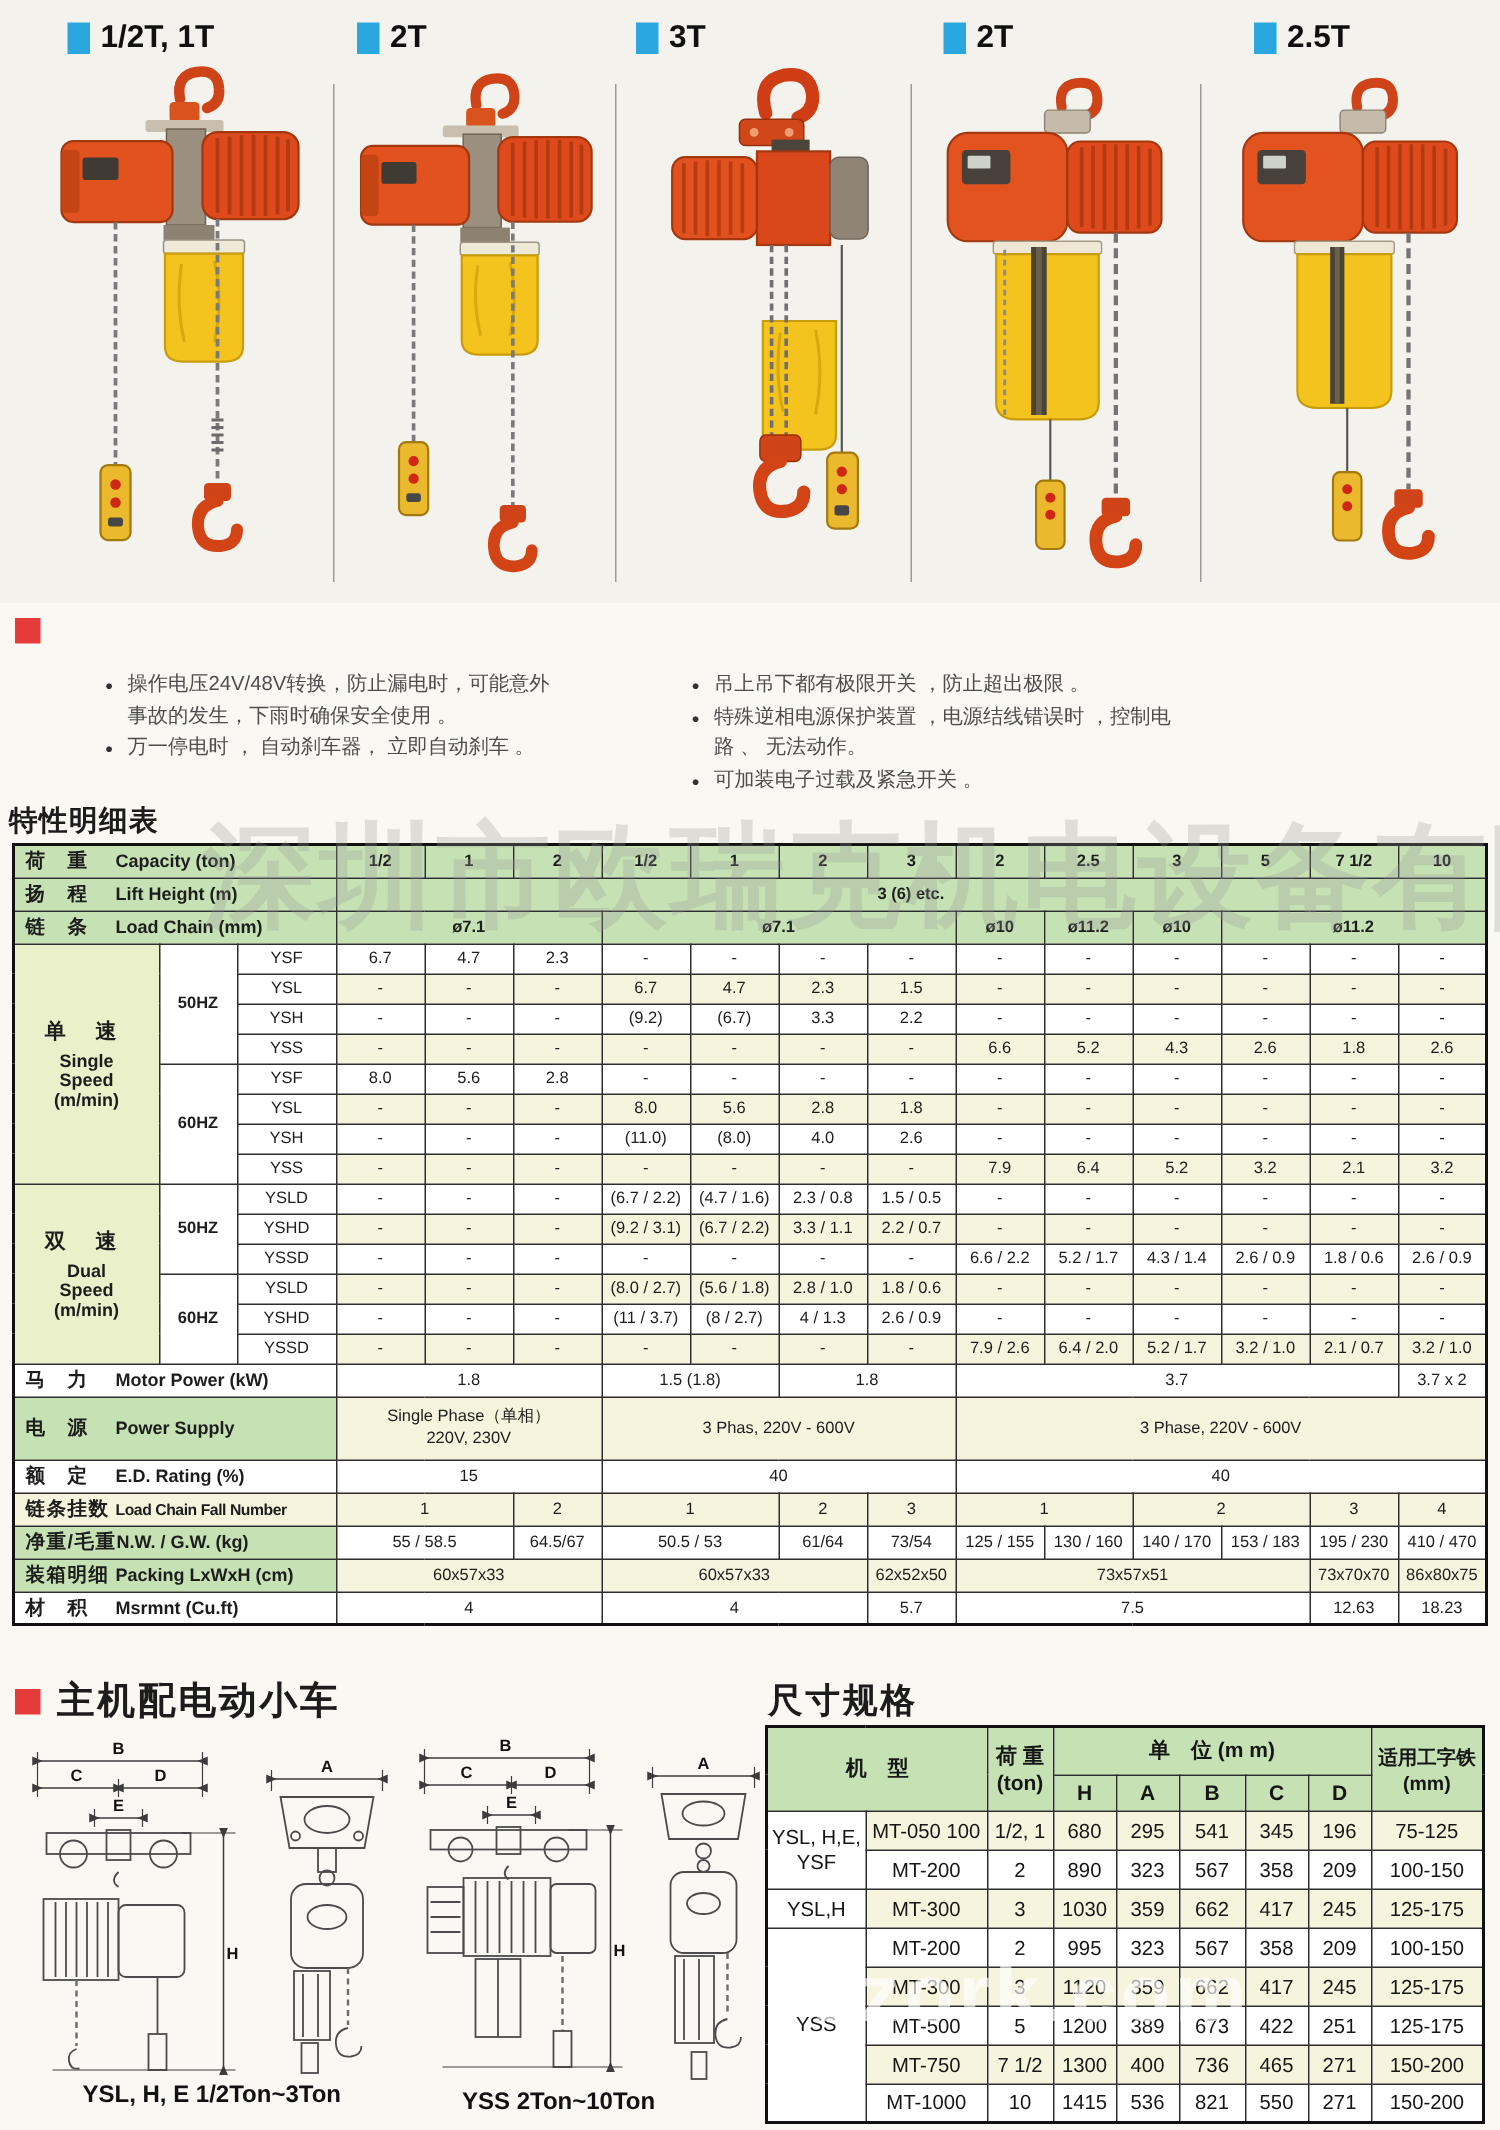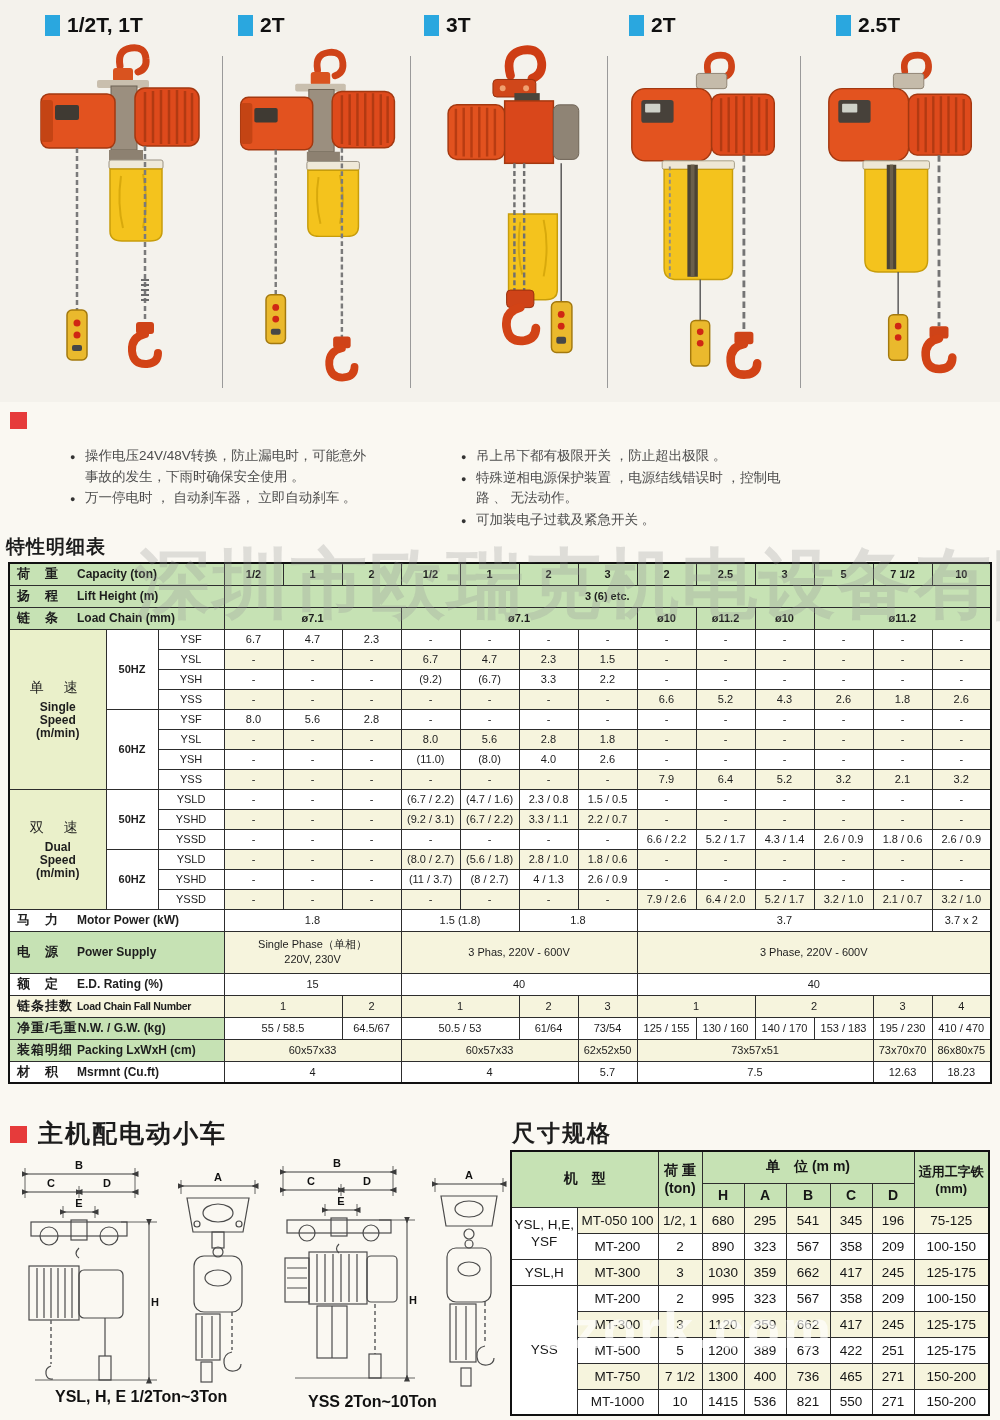--- a/index.html
+++ b/index.html
@@ -26,21 +26,21 @@
                  color:#1d1d1d;overflow:hidden;white-space:nowrap;}
   #spec-table tr.hrow{height:22px;} #spec-table tr.srow{height:20px;}
   #spec-table tr.brow{height:22px;} #spec-table tr.tallrow{height:42px;}
   .green{background:#c6e2b4;} .cream{background:#f6f4dd;} .white{background:#ffffff;}
   td.lab{text-align:left !important;padding-left:7px !important;}
   td.lab .lz{display:inline-block;min-width:60px;font-size:13px;font-weight:bold;letter-spacing:1px;}
   td.lab .le{font-size:12px;font-weight:bold;}
   td.lab .le.sm{font-size:10.5px;letter-spacing:-0.3px;}
   td.hv{font-weight:bold;font-size:12px;margin-top:40px;}
   td.glabel{background:#eaf0ca;vertical-align:middle;}
-  td.glabel .zh{font-size:14px;font-weight:normal;letter-spacing:8px;margin-bottom:4px;}
+  td.glabel .zh{font-size:14px;font-weight:bold;letter-spacing:8px;margin-bottom:4px;}
   td.glabel .en{font-size:12px;font-weight:bold;line-height:13px;}
   td.freq{font-weight:bold;font-size:12px;background:#fff;}
   td.model{font-size:11.5px;background:#fff;}
   td.bval{font-size:12px;}
   td.pre{white-space:pre-line !important;line-height:15px;font-size:12px;}
   
   #dim-table{position:absolute;left:510px;top:1150px;width:478px;border-collapse:collapse;
              table-layout:fixed;background:#fff;border:2px solid #111;}
   #dim-table td{border:1px solid #2d2d2d;text-align:center;font-size:13.5px;color:#161616;
                 padding:0;overflow:hidden;}

